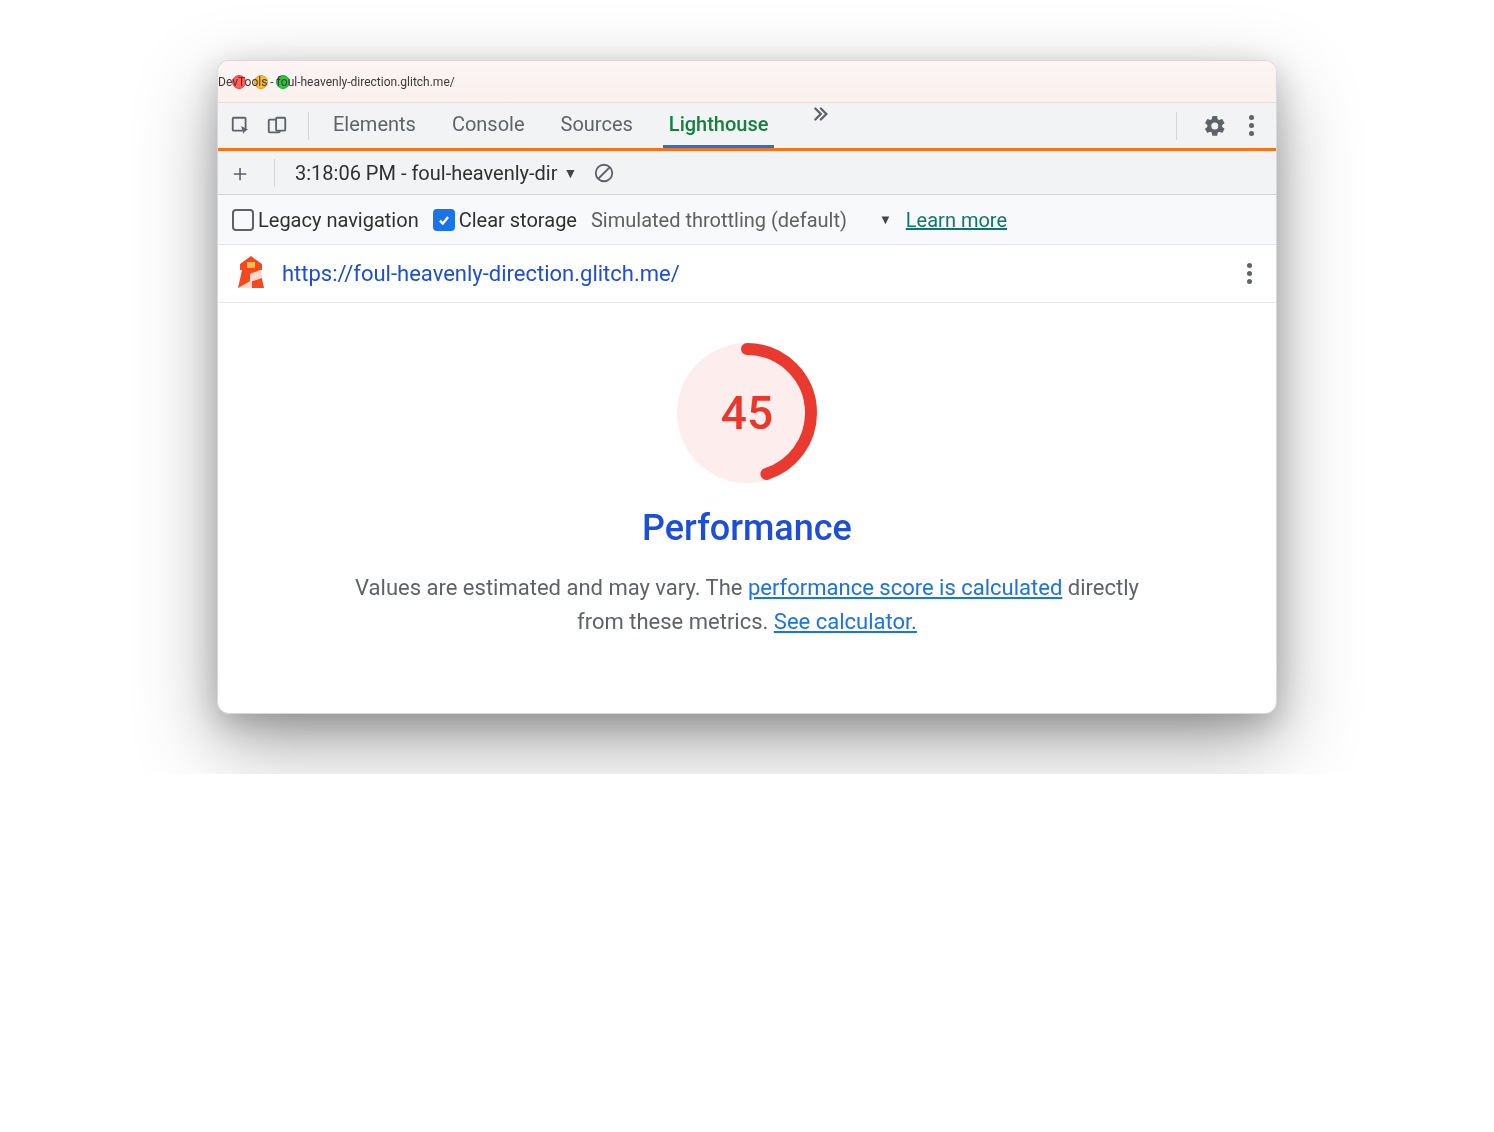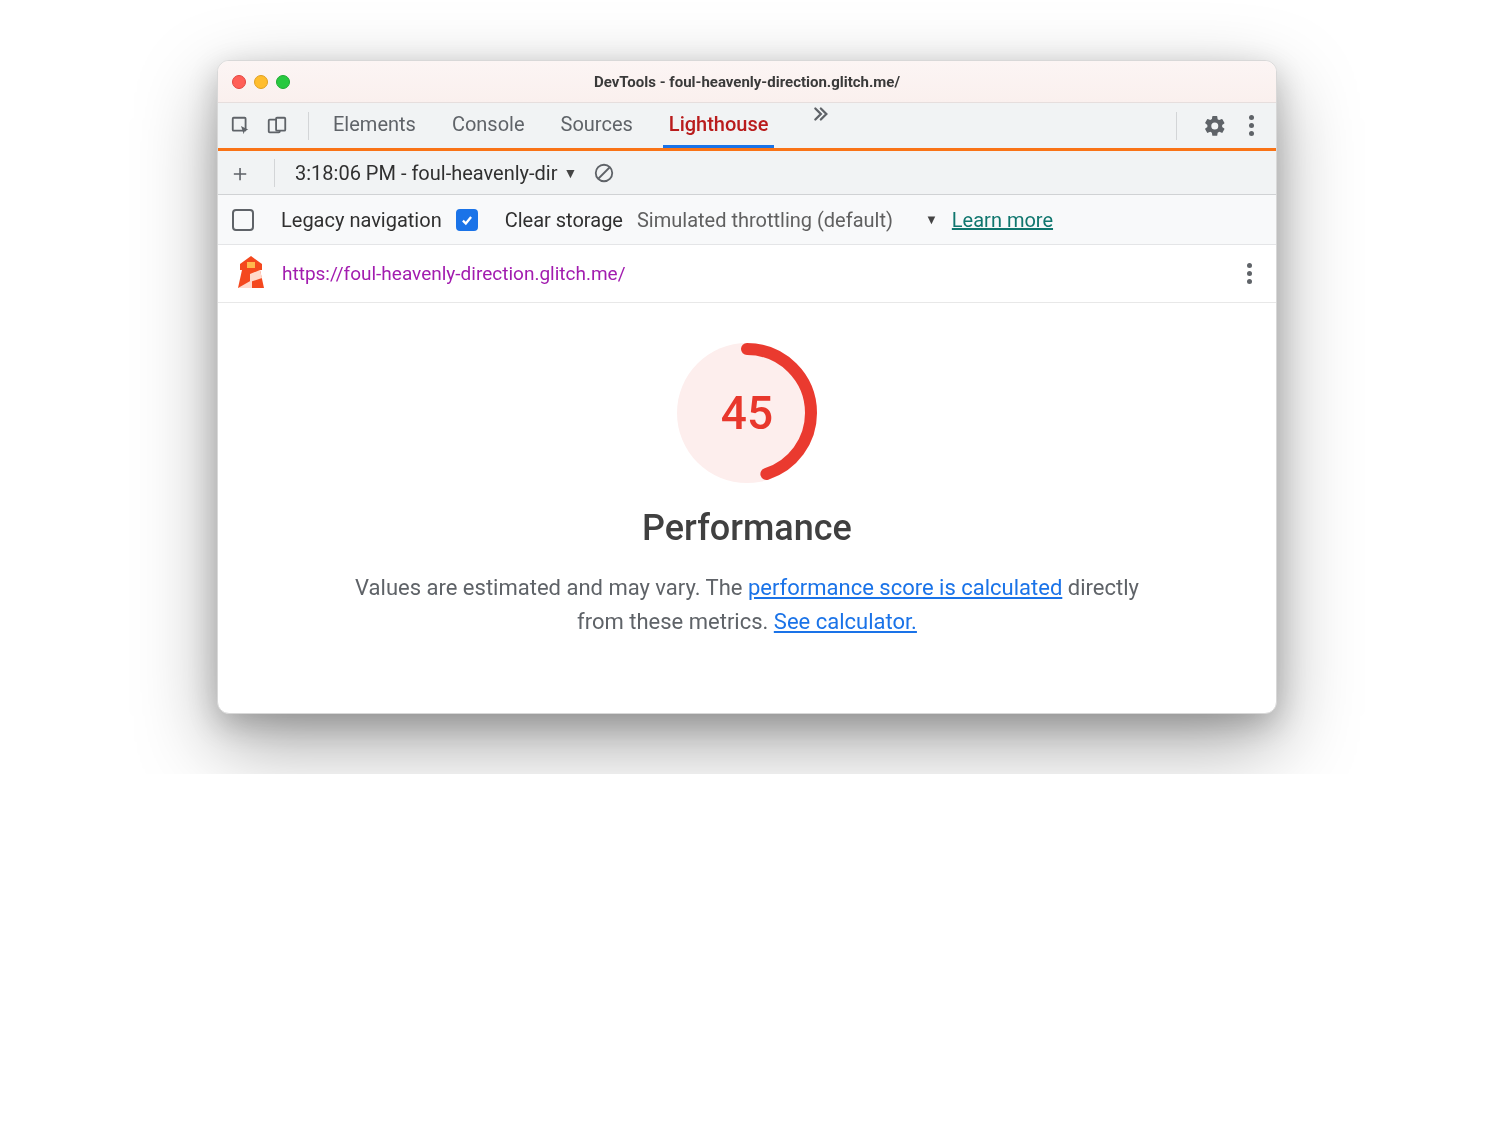--- a/index.html
+++ b/index.html
@@ -35,23 +35,23 @@
   }
   .traffic-dot {
     width: 14px; height: 14px; border-radius: 50%;
   }
   .dot-close { background: #ff5f57; border: 1px solid #e24640; }
   .dot-min   { background: #ffbd2e; border: 1px solid #dfa022; }
   .dot-max   { background: #28c940; border: 1px solid #1eab32; }
   .titlebar .title {
     position: absolute;
     left: 0; right: 0;
-    text-align: center;
-    font-size: 15px;
-    font-weight: 700;
+    text-align: left;
+    font-size: 12px;
+    font-weight: 400;
     color: #3a3a3a;
     pointer-events: none;
   }
   .tabbar {
     display: flex;
     align-items: center;
     background: #f1f3f4;
     border-bottom: 3px solid #f97316;
     height: 48px;
     padding: 0 6px;
@@ -86,21 +86,21 @@
   .tab {
     display: flex;
     align-items: center;
     font-size: 20px;
     color: #5f6368;
     padding: 0 6px;
     cursor: pointer;
     border-bottom: 3px solid transparent;
   }
   .tab.active {
-    color: #b91c1c;
+    color: #15803d;
     border-bottom-color: #1a73e8;
     font-weight: 500;
   }
   .tabbar .more-tabs {
     color: #5f6368;
     font-size: 22px;
     padding: 0 10px;
     cursor: pointer;
   }
   .tabbar .right-icons {
@@ -167,21 +167,21 @@
     cursor: pointer;
     flex: 0 0 auto;
   }
   .chk.checked {
     background: #1a73e8;
     border-color: #1a73e8;
     color: #fff;
   }
   .chk.checked svg { display: block; }
   .chk svg { display: none; }
-  .opt-item { display: flex; align-items: center; gap: 27px; }
+  .opt-item { display: flex; align-items: center; gap: 4px; }
   .throttle {
     display: flex;
     align-items: center;
     gap: 18px;
     color: #606060;
     cursor: pointer;
   }
   .learn-more {
     color: #0f766e;
     text-decoration: underline;
@@ -189,22 +189,22 @@
   }
   .urlbar {
     display: flex;
     align-items: center;
     height: 58px;
     padding: 0 18px;
     border-bottom: 1px solid #e8e8e8;
     gap: 16px;
   }
   .urlbar .url {
-    font-size: 19px;
-    color: #a21caf;
+    font-size: 22px;
+    color: #1d4ed8;
     flex: 1 1 auto;
   }
   .kebab {
     display: flex;
     flex-direction: column;
     gap: 3px;
     cursor: pointer;
     padding: 6px;
   }
   .kebab span {
@@ -230,21 +230,21 @@
   .gauge-score {
     position: absolute; inset: 0;
     display: flex; align-items: center; justify-content: center;
     font-size: 46px;
     font-weight: 500;
     color: #e8372c;
   }
   .category {
     font-size: 36px;
     font-weight: 500;
-    color: #404040;
+    color: #1d4ed8;
     margin-bottom: 22px;
   }
   .desc {
     font-size: 22px;
     color: #5f6368;
     line-height: 1.55;
     max-width: 800px;
     margin: 8px auto 34px;
   }
   .desc a {

